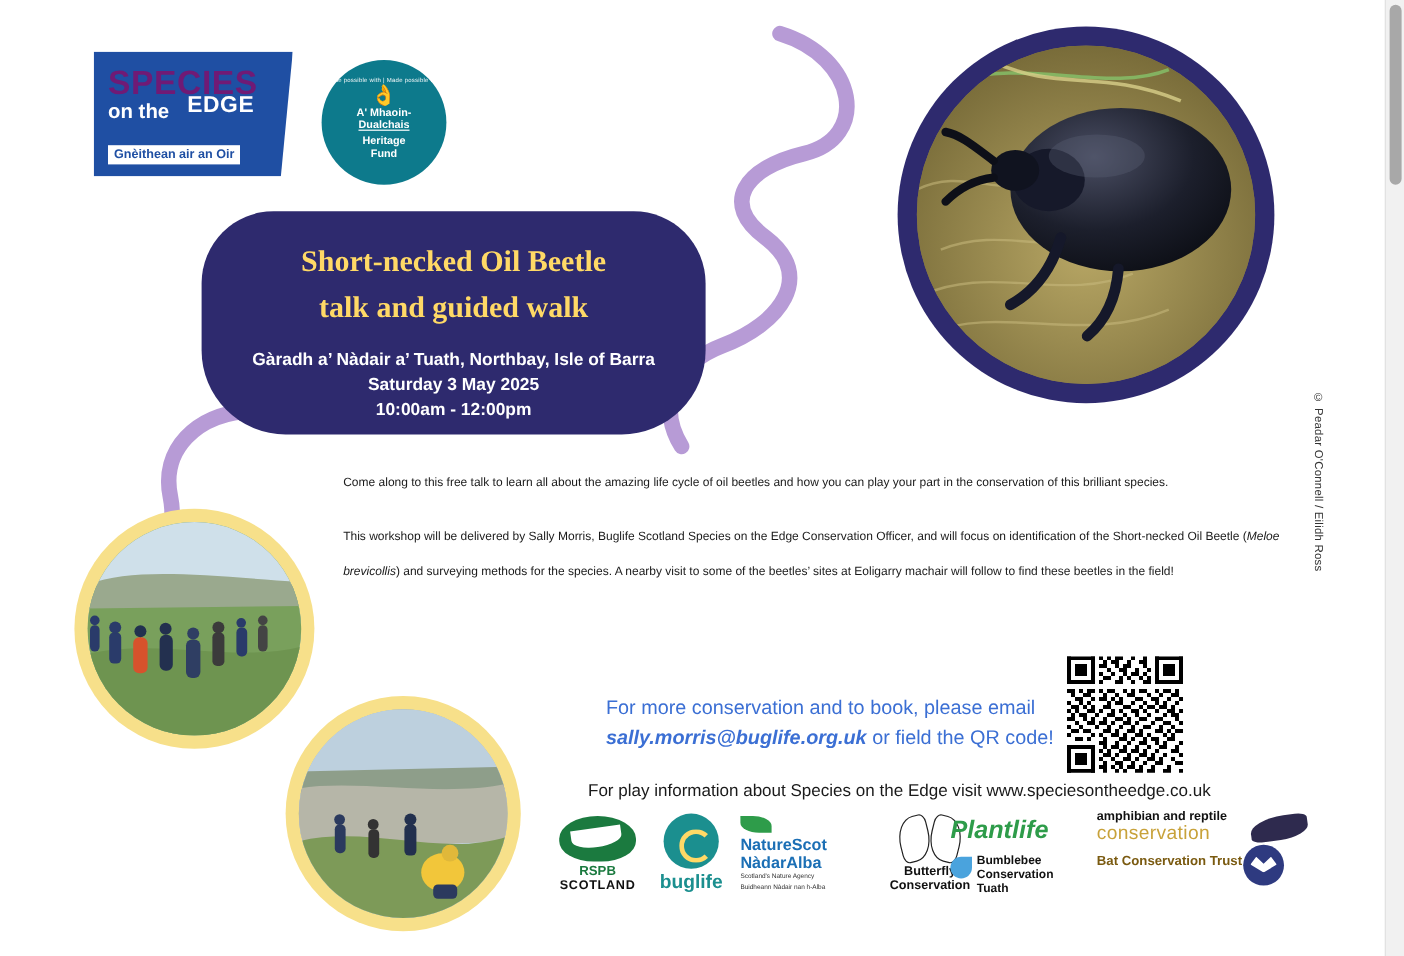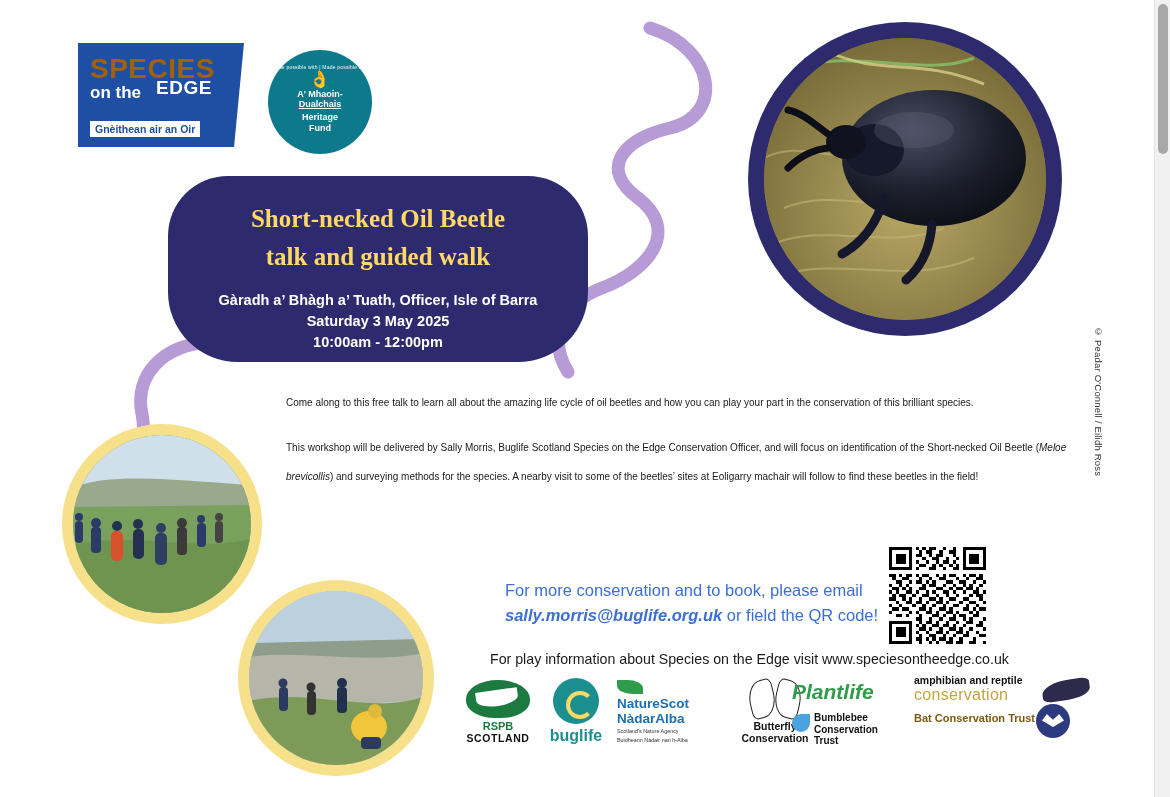--- a/index.html
+++ b/index.html
@@ -41,21 +41,21 @@
     left: 78px; top: 43px;
     width: 166px; height: 104px;
   }
   .sote-logo .bg {
     position: absolute; inset: 0;
     background: #1f4fa3;
     clip-path: polygon(0 0, 100% 0, 94% 100%, 0 100%);
   }
   .sote-logo .l1 {
     position: absolute; left: 12px; top: 10px;
-    color: #a16207; font-weight: bold; font-size: 28px;
+    color: #701a75; font-weight: bold; font-size: 28px;
     letter-spacing: 0.5px; font-family: "Liberation Sans", sans-serif;
   }
   .sote-logo .l2 {
     position: absolute; left: 12px; top: 40px;
     color: #ffffff; font-weight: bold; font-size: 17px;
   }
   .sote-logo .l3 {
     position: absolute; left: 78px; top: 34px;
     color: #ffffff; font-weight: bold; font-size: 19px; letter-spacing: 0.5px;
   }
@@ -317,21 +317,21 @@
     <div class="n1">A' Mhaoin-</div>
     <div class="n2">Dualchais</div>
     <div class="n3">Heritage</div>
     <div class="n4">Fund</div>
   </div>
 
   <div class="title-blob">
     <div class="t1">Short-necked Oil Beetle</div>
     <div class="t2">talk and guided walk</div>
     <div class="sub">
-      <div>Gàradh a’ Bhàgh a’ Tuath, Officer, Isle of Barra</div>
+      <div>Gàradh a’ Nàdair a’ Tuath, Northbay, Isle of Barra</div>
       <div>Saturday 3 May 2025</div>
       <div>10:00am - 12:00pm</div>
     </div>
   </div>
 
   <div class="beetle-ring">
     <div class="beetle-photo">
       <svg width="282" height="282" viewBox="0 0 282 282">
         <defs>
           <radialGradient id="moss" cx="50%" cy="60%" r="70%">
@@ -687,21 +687,21 @@
     </div>
 
     <div class="logo plantlife">
       <div class="n">Plantlife</div>
     </div>
 
     <div class="logo bumblebee">
       <div class="fl"></div>
       <div class="n">Bumblebee</div>
       <div class="n">Conservation</div>
-      <div class="n">Trust</div>
+      <div class="n">Tuath</div>
     </div>
 
     <div class="logo arc">
       <div class="newt"></div>
       <div class="n1">amphibian and reptile</div>
       <div class="n2">conservation</div>
     </div>
 
     <div class="logo bct">
       <div class="circ"></div>

